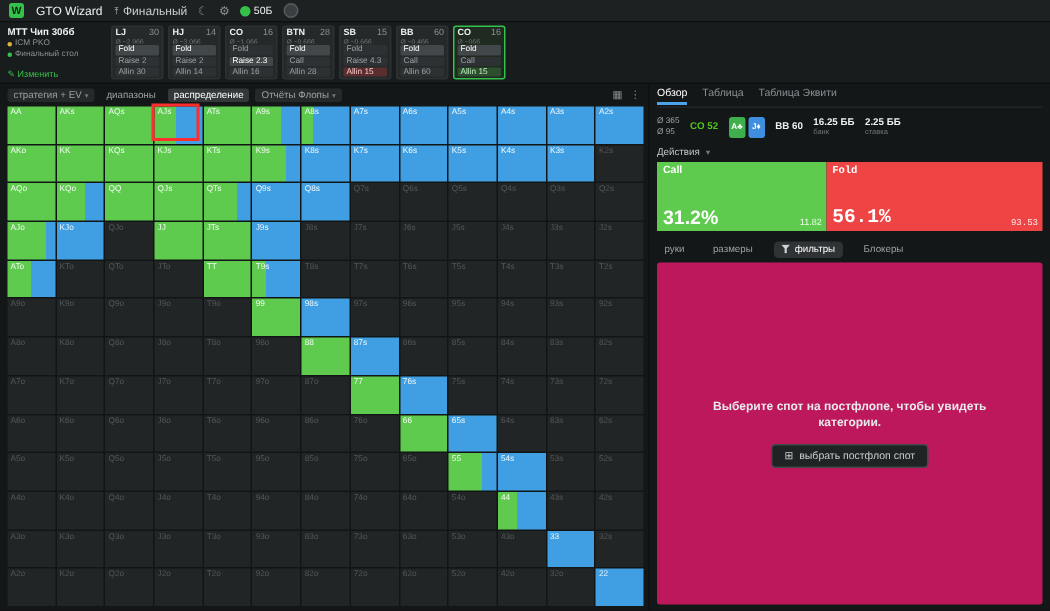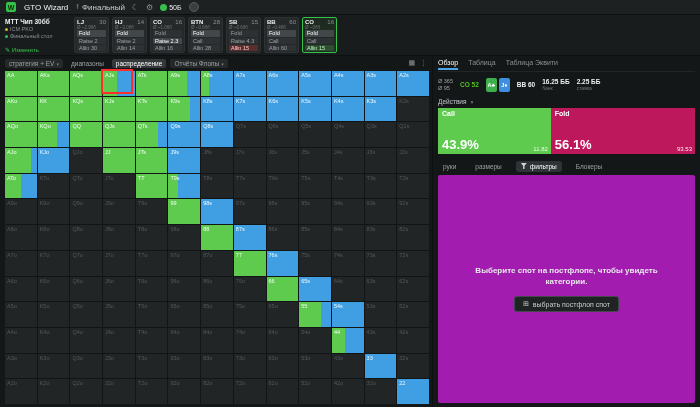--- a/index.html
+++ b/index.html
@@ -85,21 +85,21 @@
   .bars { height:46px; display:flex; width:100%; }
   .bar { position:relative; height:100%; cursor:pointer; }
   .bar .b-lab { position:absolute; left:4px; top:2px; font-size:7px; color:#fff; font-weight:bold; }
   .bar .b-pct { position:absolute; left:4px; bottom:2px; font-size:13px; color:#fff; font-weight:bold; }
   .bar .b-ev { position:absolute; right:3px; bottom:2px; font-size:6px; color:rgba(255,255,255,.9); }
   .subtabs { height:18px; display:flex; align-items:center; gap:9px; font-size:6.5px; margin-top:3px; }
   .stab { color:#9aa0a3; cursor:pointer; display:flex; align-items:center; gap:3px; padding:2px 5px; border-radius:3px; }
   .stab.active { background:#2f3335; color:#ffffff; }
   .funnel { width:6px; height:6px; background:#cfd3d5; display:inline-block;
     clip-path:polygon(0 0,100% 0,62% 45%,62% 100%,38% 100%,38% 45%); }
-  .empty { flex:1; background:#a21caf; border-radius:2px; margin-bottom:4px;
+  .empty { flex:1; background:#be185d; border-radius:2px; margin-bottom:4px;
     display:flex; flex-direction:column; align-items:center; justify-content:center; gap:9px; }
   .empty-msg { width:190px; text-align:center; font-size:8px; font-weight:bold; color:#e8eaec; line-height:1.35; }
   .empty-btn { display:flex; align-items:center; gap:4px; border:1px solid #42484b; border-radius:3px;
     padding:3px 8px; font-size:7px; color:#c9cdcf; cursor:pointer; background:#1f2324; }
 </style>
 </head>
 <body>
 
 <div class="app">
 
@@ -762,24 +762,24 @@
       </div>
 
       <div class="act-label">
         <span>Действия</span>
         <span class="caret">▼</span>
       </div>
 
       <div class="bars" id="bars">
           <div class="bar" style="width: 43.9%; background: rgb(94, 203, 79);">
             <span class="b-lab">Call</span>
-            <span class="b-pct">43.9%</span>
+            <span class="b-pct">31.2%</span>
             <span class="b-ev">11.82</span>
           </div>
-          <div class="bar" style="width: 56.1%; background: #be185d;">
+          <div class="bar" style="width: 56.1%; background: #ef4444; font-family: Liberation Mono, monospace;">
             <span class="b-lab">Fold</span>
             <span class="b-pct">56.1%</span>
             <span class="b-ev">93.53</span>
           </div>
         </div>
 
       <div class="subtabs" id="subtabs">
           <div class="stab">
             <span>руки</span>
           </div>

